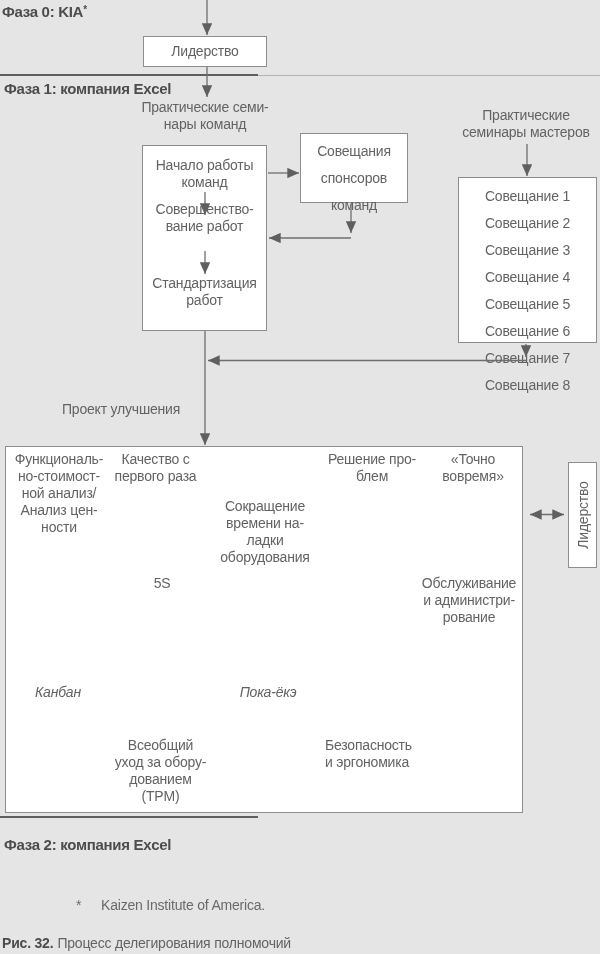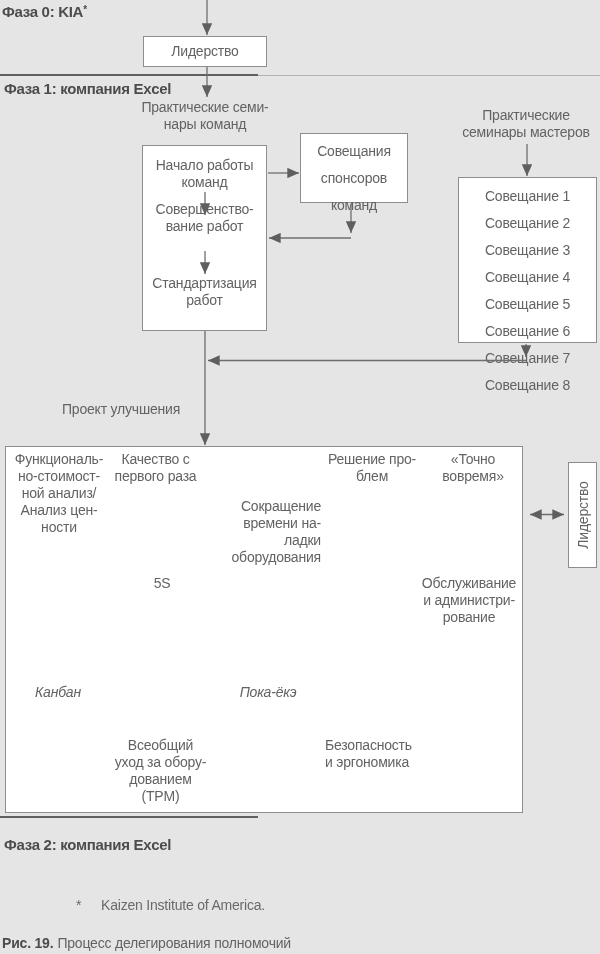--- a/index.html
+++ b/index.html
@@ -81,21 +81,21 @@
 первого раза</div>
     <div class="abs ctr preline lh17" style="left:0;top:4px;width:106px;">Функциональ-
 но-стоимост-
 ной анализ/
 Анализ цен-
 ности</div>
     <div class="abs ctr preline lh17" style="left:310px;top:4px;width:112px;">Решение про-
 блем</div>
     <div class="abs ctr preline lh17" style="left:413px;top:4px;width:108px;">«Точно
 вовремя»</div>
-    <div class="abs ctr preline lh17" style="left:203px;top:51px;width:112px;text-align:right;">Сокращение
+    <div class="abs ctr preline lh17" style="left:203px;top:51px;width:112px;">Сокращение
 времени на-
 ладки
 оборудования</div>
     <div class="abs ctr lh17" style="left:122px;top:128px;width:68px;">5S</div>
     <div class="abs ctr preline lh17" style="left:404px;top:128px;width:118px;">Обслуживание
 и администри-
 рование</div>
     <div class="abs it lh17" style="left:29px;top:237px;">Канбан</div>
     <div class="abs ctr it lh17" style="left:226px;top:237px;width:72px;">Пока-ёкэ</div>
     <div class="abs preline lh17" style="left:319px;top:290px;">Безопасность
@@ -107,21 +107,21 @@
   </div>
 
   <div class="bx" style="left:568px;top:462px;width:29px;height:106px;">
     <div class="rot">Лидерство</div>
   </div>
 
   <div class="abs fn" style="left:76px;top:897px;">*</div>
   <div class="abs fn" style="left:101px;top:897px;">Kaizen Institute of America.</div>
 
   <div class="abs" style="left:2px;top:935px;">
-    <span class="cap-label">Рис. 19.</span><span>Процесс делегирования полномочий</span>
+    <span class="cap-label">Рис. 32.</span><span>Процесс делегирования полномочий</span>
   </div>
 
   <svg class="connectors" width="600" height="954" viewBox="0 0 600 954">
     <defs>
       <marker id="ah" viewBox="0 0 9 8" markerWidth="9" markerHeight="8" refX="9" refY="4" orient="auto-start-reverse">
         <path d="M0,0 L9,4 L0,8 Z" fill="#5f5f5f"></path>
       </marker>
     </defs>
     <g fill="none" stroke="#6e6e6e" stroke-width="1.3">
       <path d="M207,0 V35" marker-end="url(#ah)"></path>

